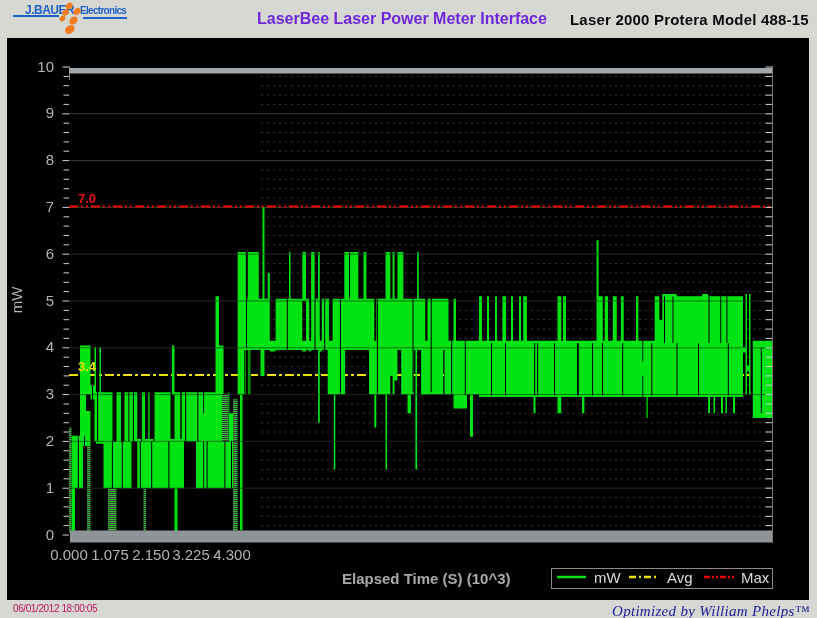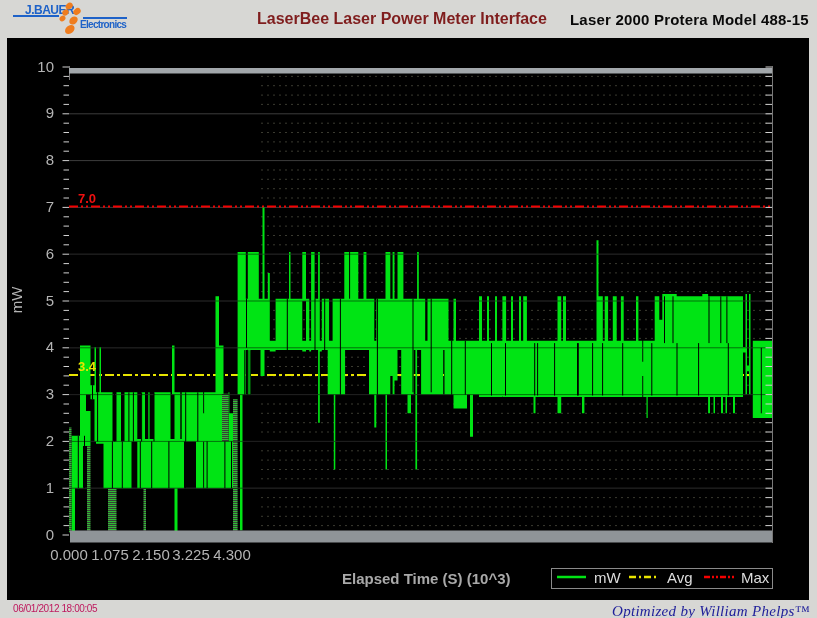--- a/index.html
+++ b/index.html
@@ -1,19 +1,19 @@
 <!DOCTYPE html>
 <html><head><meta charset="utf-8"><style>
   html,body{margin:0;padding:0;width:817px;height:618px;background:#d7d7d4;overflow:hidden;}
   body{font-family:"Liberation Sans", sans-serif;position:relative;}
   .panel{position:absolute;left:7px;top:38px;width:802px;height:562px;background:#000;}
-  .title{position:absolute;left:257px;top:10px;font-size:16px;font-weight:bold;color:#7f1d1d;}
+  .title{position:absolute;left:257px;top:10px;font-size:16px;font-weight:bold;color:#6d28d9;}
   .model{position:absolute;left:570px;top:11px;font-size:15px;font-weight:bold;color:#0a0a0a;letter-spacing:0.2px;}
   .jb{position:absolute;left:25px;top:3px;font-size:12px;font-weight:bold;color:#1e62c8;letter-spacing:-0.5px;}
-  .elec{position:absolute;left:80px;top:19px;font-size:10px;font-weight:bold;color:#1e62c8;letter-spacing:-0.7px;}
+  .elec{position:absolute;left:80px;top:5px;font-size:10px;font-weight:bold;color:#1e62c8;letter-spacing:-0.7px;}
   .ul1{position:absolute;left:13px;top:14.5px;width:46px;height:2px;background:#1e62c8;}
   .ul2{position:absolute;left:83px;top:16.5px;width:43.5px;height:2px;background:#1e62c8;}
   .date{position:absolute;left:13px;top:603px;font-size:10px;color:#be185d;letter-spacing:-0.4px;}
   .phelps{position:absolute;left:612px;top:603px;font-size:15px;font-style:italic;color:#20209a;font-family:"Liberation Serif",serif;letter-spacing:0.3px;}
   .ax{font-size:15px;fill:#b4b4b4;font-family:"Liberation Sans",sans-serif;}
   .axt{font-size:15px;font-weight:bold;fill:#a9a9a9;font-family:"Liberation Sans",sans-serif;}
   .lg{font-size:15px;fill:#dcdcdc;font-family:"Liberation Sans",sans-serif;}
   .lab{font-size:13px;font-weight:bold;font-family:"Liberation Sans",sans-serif;}
   .mw{font-size:15px;fill:#b4b4b4;font-family:"Liberation Sans",sans-serif;}
 </style></head>

